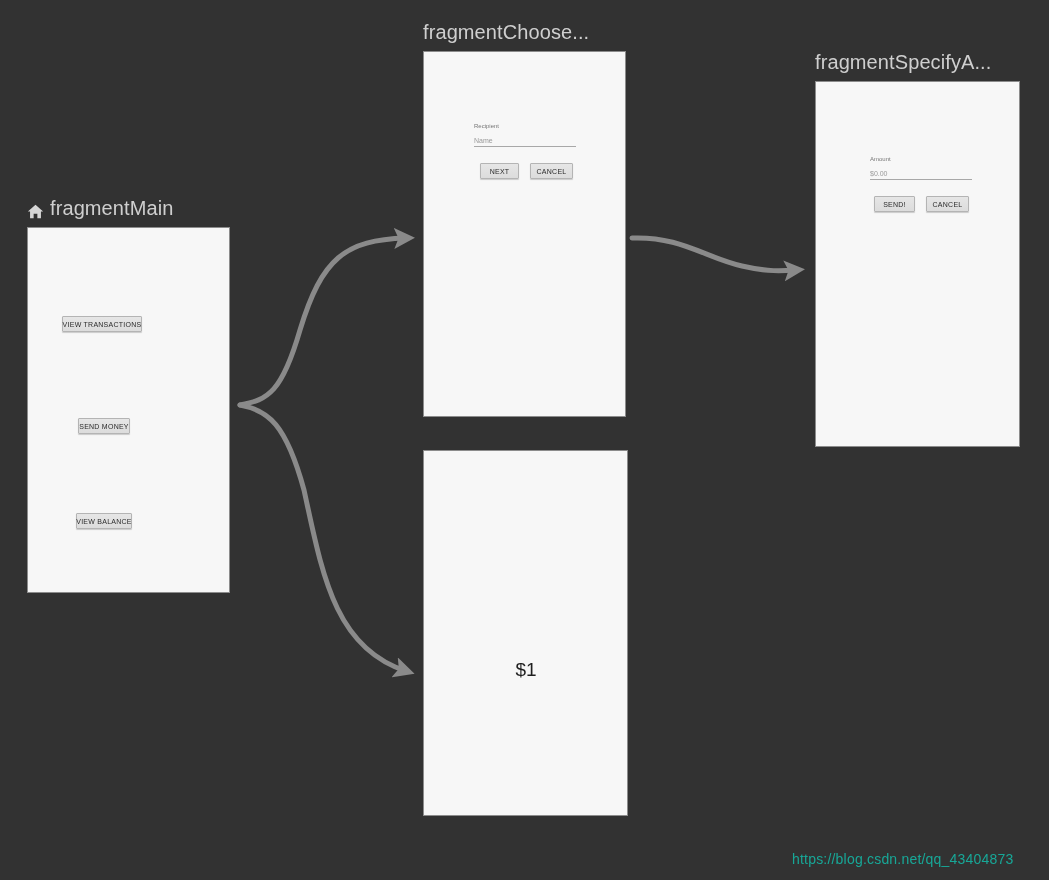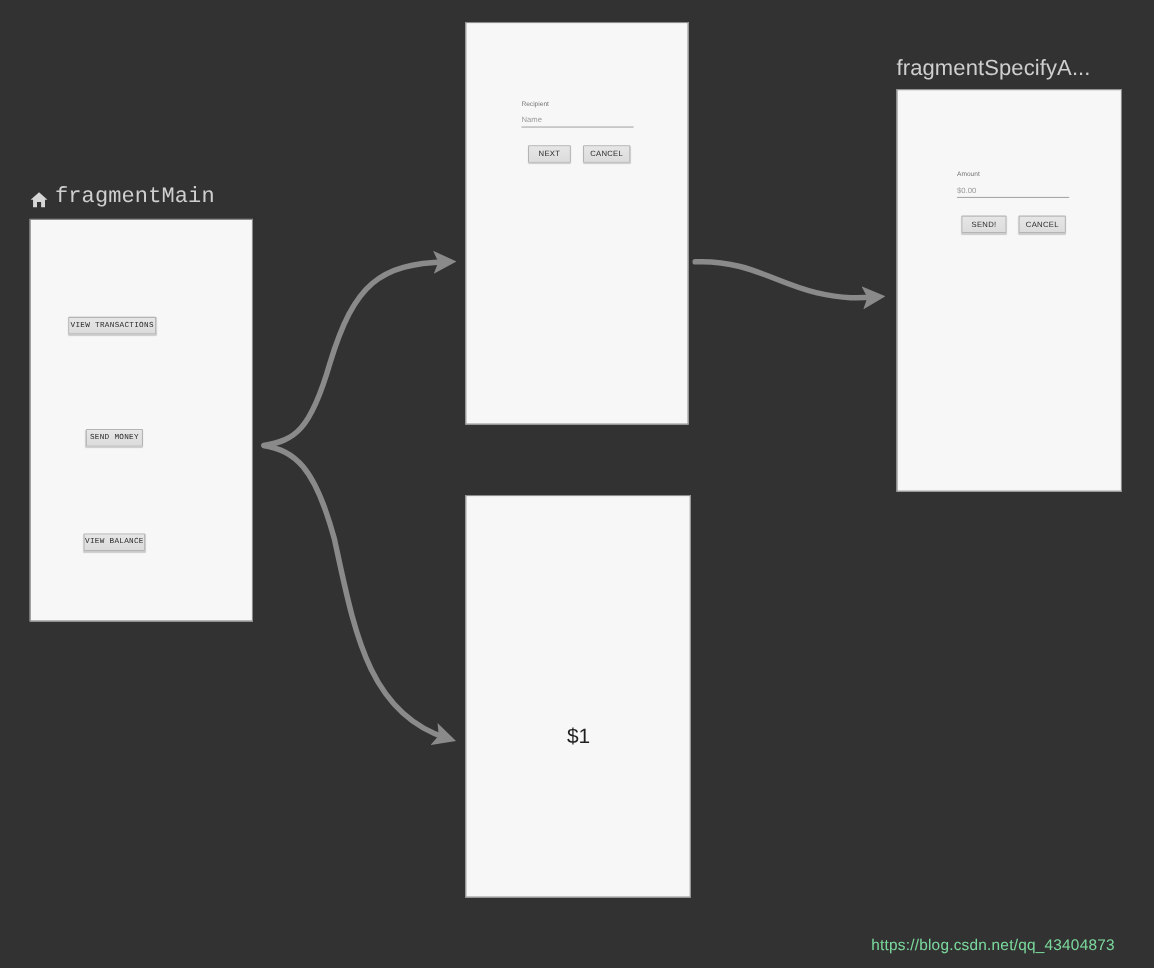--- a/index.html
+++ b/index.html
@@ -115,34 +115,37 @@
       </marker>
     </defs>
     <g id="arrow-paths">
         <path d="M 240 405 C 268 400 282 392 300 330 C 322 258 345 240 406 238" fill="none" stroke="#8a8a8a" stroke-width="5" stroke-linecap="round" marker-end="url(#arrowhead)"></path>
         <path d="M 240 405 C 268 410 286 424 304 490 C 322 572 334 648 406 671" fill="none" stroke="#8a8a8a" stroke-width="5" stroke-linecap="round" marker-end="url(#arrowhead)"></path>
         <path d="M 632 238 C 680 236 706 258 742 266 C 768 272 782 271 796 270" fill="none" stroke="#8a8a8a" stroke-width="5" stroke-linecap="round" marker-end="url(#arrowhead)"></path>
       </g>
   </svg>
 
   <div id="dest-layer">
-      <div class="dest" style="left: 27px; top: 168px; font-family: Liberation Mono, monospace;">
+      <div class="dest" style="left: 27px; top: 196px;">
         <div class="dest-title">
           <span class="home-icon"><svg viewBox="0 0 20 20" width="17" height="17" aria-hidden="true">
               <path d="M10 2 L19 10 L16.4 10 L16.4 18 L12.2 18 L12.2 12.6 L7.8 12.6 L7.8 18 L3.6 18 L3.6 10 L1 10 Z" fill="#d6d6d6"></path>
             </svg></span>
           <span>fragmentMain</span>
         </div>
         <div class="dest-frame" style="width: 203px; height: 366px;">
           <div class="mini-btn" style="left: 34px; top: 88px; width: 80px; height: 16px;">VIEW TRANSACTIONS</div>
           <div class="mini-btn" style="left: 50px; top: 190px; width: 52px; height: 16px;">SEND MONEY</div>
           <div class="mini-btn" style="left: 48px; top: 285px; width: 56px; height: 16px;">VIEW BALANCE</div>
         </div>
       </div>
       <div class="dest" style="left: 423px; top: 20px;">
+        <div class="dest-title">
+          <span>fragmentChoose...</span>
+        </div>
         <div class="dest-frame" style="width: 203px; height: 366px;">
           <div class="mini-label" style="left: 50px; top: 71px;">Recipient</div>
           <div class="mini-field" style="left: 50px; top: 85px; width: 102px;">Name</div>
           <div class="mini-btn" style="left: 56px; top: 111px; width: 39px; height: 16px;">NEXT</div>
           <div class="mini-btn" style="left: 106px; top: 111px; width: 43px; height: 16px;">CANCEL</div>
         </div>
       </div>
       <div class="dest" style="left: 815px; top: 50px;">
         <div class="dest-title">
           <span>fragmentSpecifyA...</span>
@@ -154,15 +157,15 @@
           <div class="mini-btn" style="left: 110px; top: 114px; width: 43px; height: 16px;">CANCEL</div>
         </div>
       </div>
       <div class="dest" style="left: 423px; top: 450px;">
         <div class="dest-frame" style="width: 205px; height: 366px;">
           <div class="mini-balance" style="left: 72px; top: 208px; width: 60px;">$1</div>
         </div>
       </div>
     </div>
 
-  <div class="watermark" style="left: 792px; top: 851px; color: #86efac;">https://blog.csdn.net/qq_43404873</div>
+  <div class="watermark" style="left: 792px; top: 851px; color: #14b8a6;">https://blog.csdn.net/qq_43404873</div>
 
 </div>
 
 </body></html>

